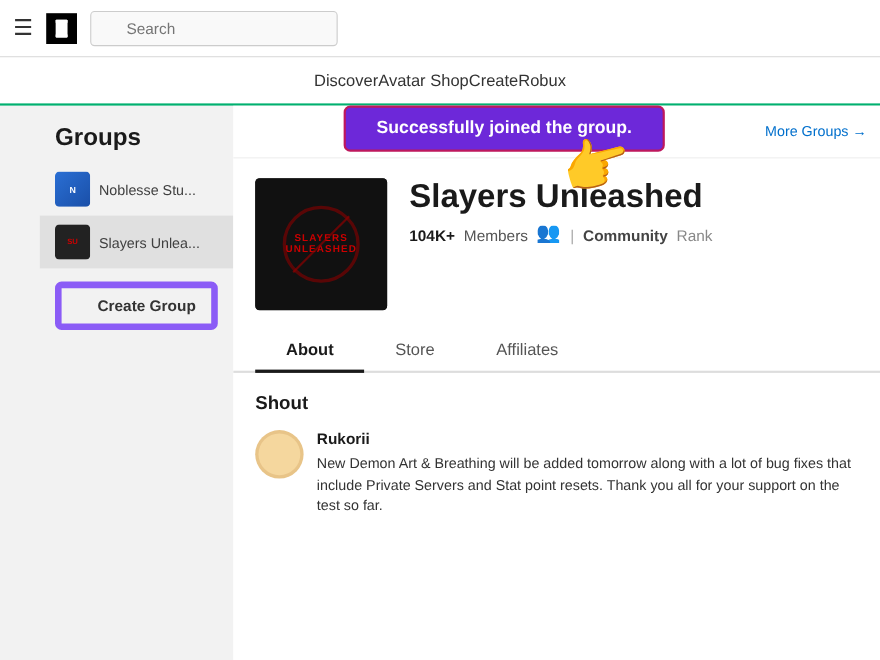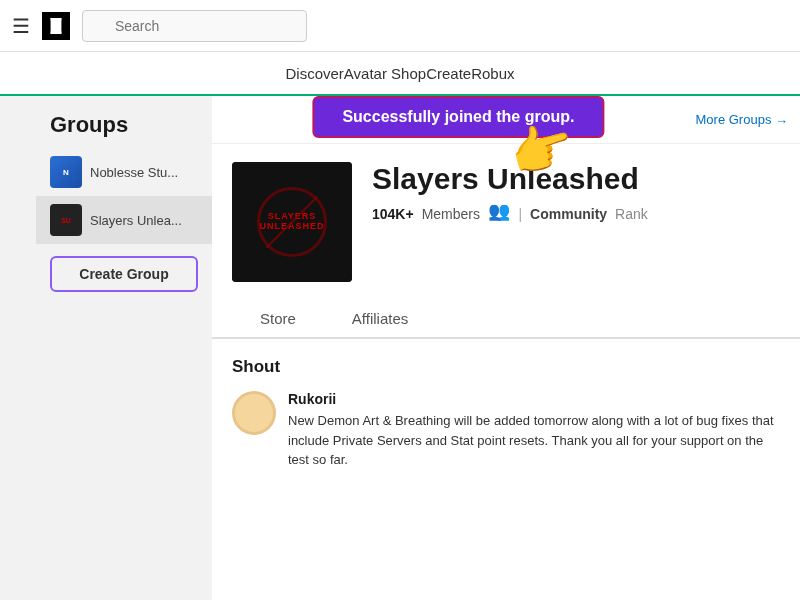--- a/index.html
+++ b/index.html
@@ -212,30 +212,30 @@
       font-size: 13px;
       color: #404040;
       white-space: nowrap;
       overflow: hidden;
       text-overflow: ellipsis;
       max-width: 110px;
     }
     .create-group-btn {
       margin: 12px 14px;
       padding: 8px 14px;
-      border: 2px solid #8b5cf6;
+      border: 6px solid #8b5cf6;
       border-radius: 6px;
       background: #f2f2f2;
       font-size: 14px;
       font-weight: 600;
       color: #333;
       cursor: pointer;
       display: block;
       width: calc(100% - 28px);
-      text-align: center;
+      text-align: right;
     }
 
     
     .content-area {
       flex: 1;
       background: #fff;
       overflow-y: auto;
       position: relative;
     }
 
@@ -483,20 +483,21 @@
           <span class="group-members-label">Members</span>
           <span class="members-icon">👥</span>
           <span class="divider">|</span>
           <span class="group-rank-val">Community</span>
           <span class="group-rank-label">Rank</span>
         </div>
       </div>
     </div>
 
     <div class="tabs-bar">
+      <div class="tab-item active">About</div>
       <div class="tab-item">Store</div>
       <div class="tab-item">Affiliates</div>
     </div>
 
     <div class="shout-section">
       <div class="shout-title">Shout</div>
       <div class="shout-entry">
         <div class="shout-avatar">
           <div class="shout-avatar-inner"></div>
         </div>

